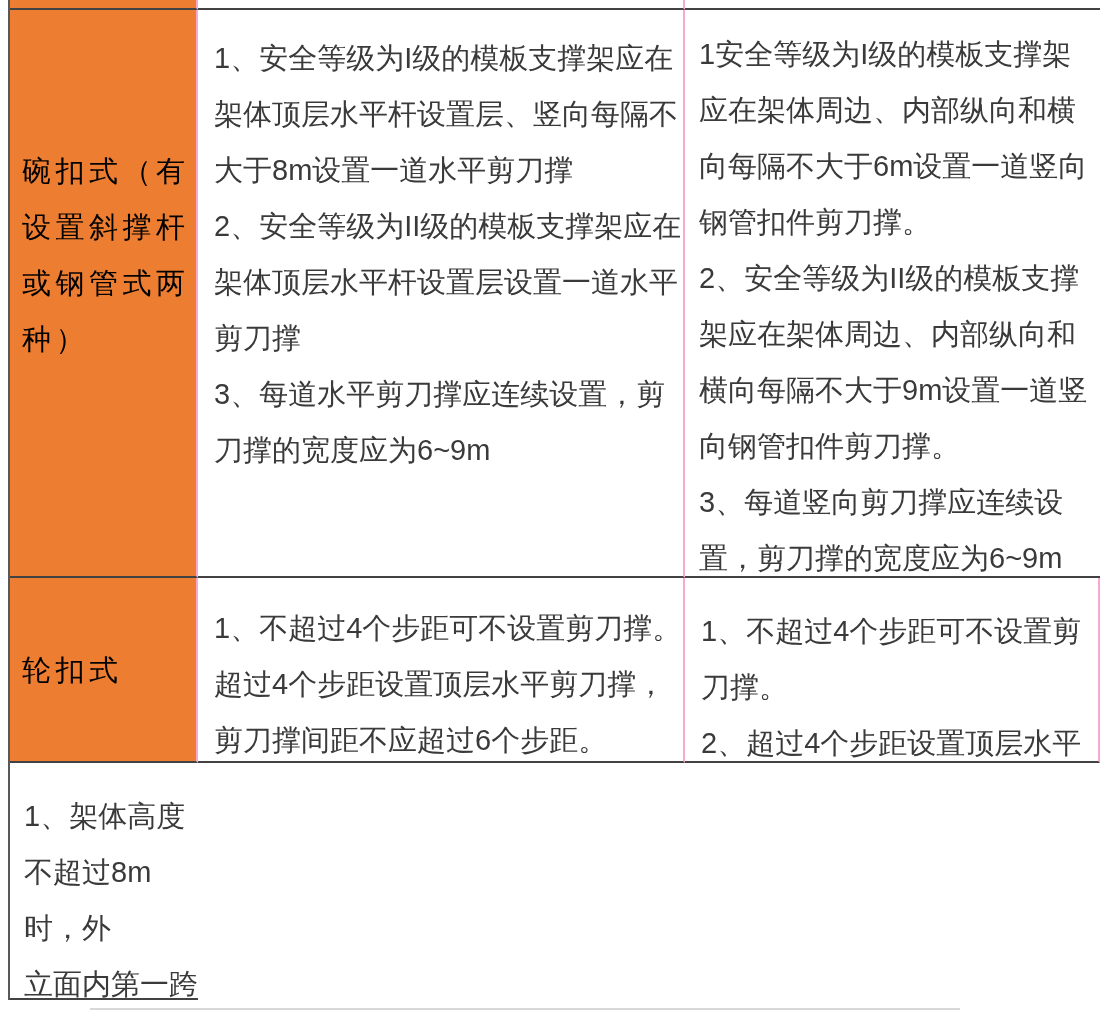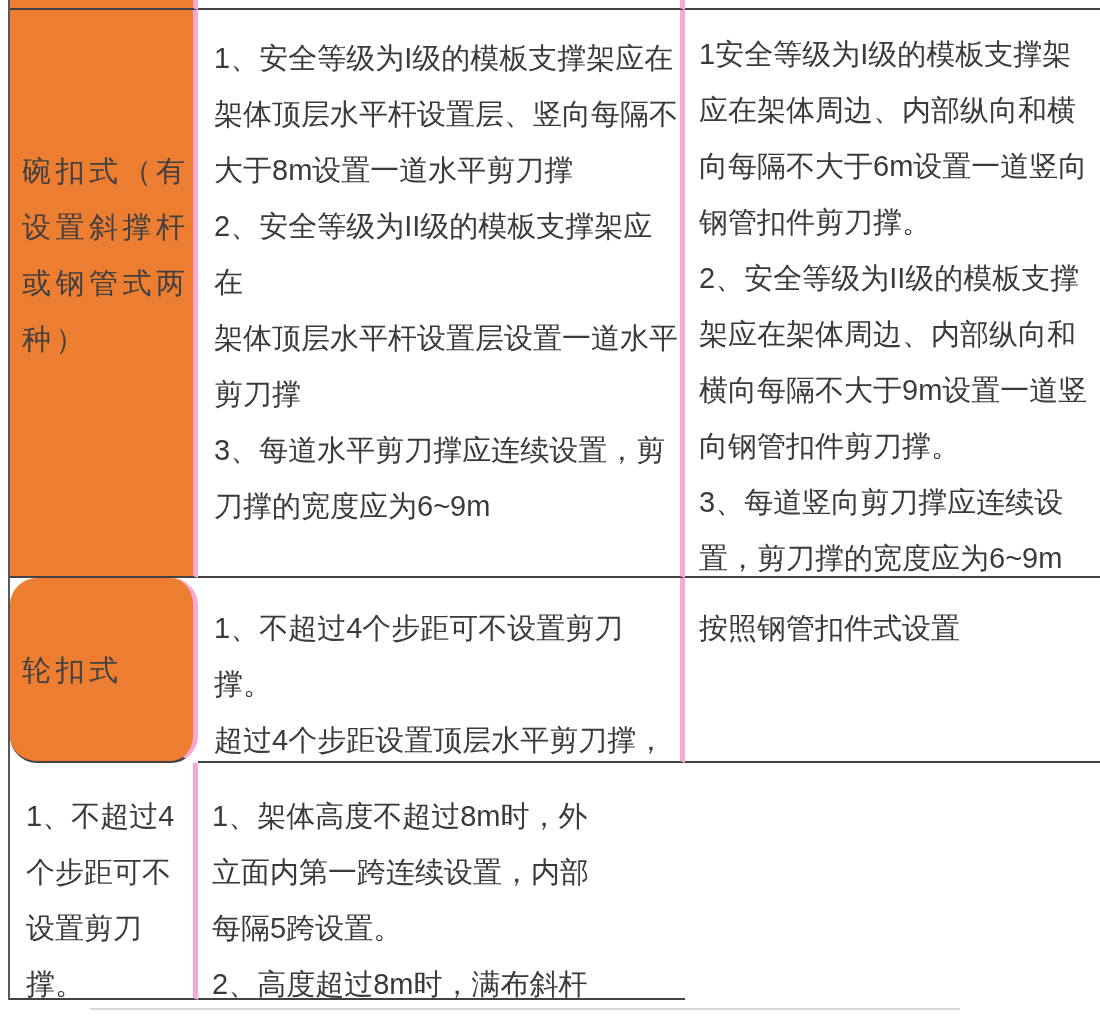--- a/index.html
+++ b/index.html
@@ -20,47 +20,46 @@
   }
   .spec-table {
     position: absolute;
     left: 10px; top: 0;
     width: 1090px; height: 1000px;
     display: grid;
     grid-template-columns: 188px 487px 415px;
     grid-template-rows: 10px 568px 185px 237px;
   }
   .cell {
-    border-right: 5px solid #f9a8d4;
+    border-right: 2px solid #f9a8d4;
     border-bottom: 2px solid #424242;
     background: #ffffff;
     overflow: hidden;
   }
   .cell.last-col { border-right: none; }
   .cell.orange { background: #ED7D31; }
   .cell-text {
     white-space: pre-line;
     font-size: 29px;
     line-height: 56px;
     color: #3a3a3a;
   }
   .label-text {
     white-space: pre-line;
     font-size: 29px;
     line-height: 56px;
-    color: #404040;
+    color: #000000;
     letter-spacing: 4.5px;
   }
   
   .cell.label-r1 { padding: 133px 0 0 12px; }
   .cell.label-mid {
     display: flex;
     align-items: center;
     padding-left: 12px;
-    border-radius: 27px;
   }
   .cell.body-r1-c2 { padding: 20px 0 0 16px; }
   .cell.body-r1-c3 { padding: 16px 0 4px 14px; }
   .cell.body-r2-c2 { padding: 22px 0 0 16px; }
   .cell.body-r2-c3 { padding: 22px 0 0 14px; }
   .cell.body-r3-c2 { padding: 25px 0 0 16px; }
   .cell.body-r3-c3 { padding: 25px 0 0 14px; }
   .bottom-partial-rule {
     position: absolute;
     left: 90px; top: 1008px;
@@ -111,23 +110,20 @@
     </div>
 
     <div class="cell orange label-mid">
       <div class="label-text">轮扣式</div>
     </div>
     <div class="cell body-r2-c2">
       <div class="cell-text">1、不超过4个步距可不设置剪刀撑。
 超过4个步距设置顶层水平剪刀撑，
 剪刀撑间距不应超过6个步距。</div>
     </div>
-    <div class="cell last-col body-r2-c3">
-      <div class="cell-text">按照钢管扣件式设置</div>
-    </div>
 
     <div class="cell body-r3-c2">
       <div class="cell-text">1、不超过4个步距可不设置剪刀撑。
 2、超过4个步距设置顶层水平剪刀
 撑，剪刀撑间距不应超过6个步距。</div>
     </div>
     <div class="cell last-col body-r3-c3">
       <div class="cell-text">1、架体高度不超过8m时，外
 立面内第一跨连续设置，内部
 每隔5跨设置。

